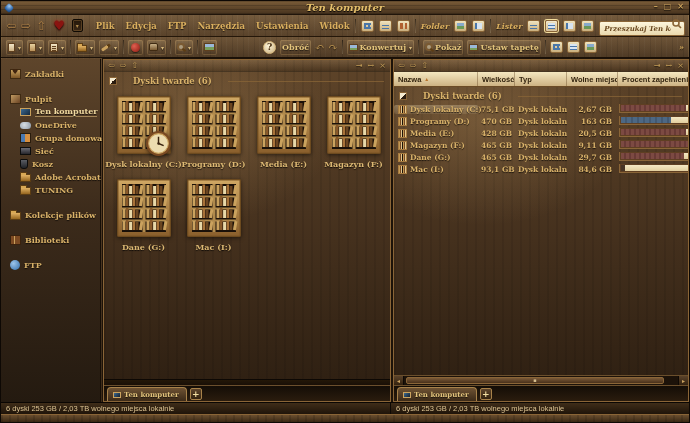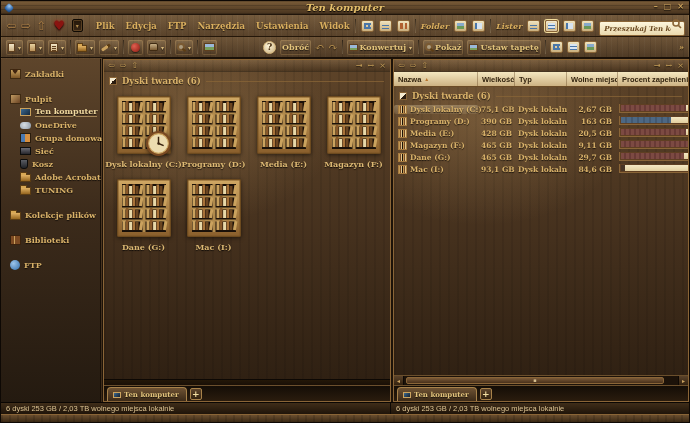--- a/index.html
+++ b/index.html
@@ -115,21 +115,21 @@
       radial-gradient(ellipse 230px 160px at 30% 18%, rgba(200,160,105,.28), transparent 65%),
       repeating-linear-gradient(90deg, rgba(0,0,0,.08) 0 2px, transparent 2px 9px),
       linear-gradient(180deg,#5e4429 0%,#48331f 45%,#2c1e11 100%);}
   .panel.mid{width:288px;flex:none;margin-left:2px;}
   .panel.right{flex:1;margin-left:2px;}
   .ptoolbar{height:12px;flex:none;display:flex;align-items:center;justify-content:space-between;padding:0 4px;
     background:linear-gradient(180deg,rgba(240,210,160,.15),rgba(20,12,4,.25));border-bottom:1px solid rgba(20,12,4,.5);}
   .ptoolbar .cluster{display:flex;gap:5px;align-items:center;}
   .pico{color:#c09a56;font-size:8px;line-height:9px;text-shadow:0 1px 1px rgba(0,0,0,.6);}
   .pbody{flex:1;overflow:hidden;position:relative;}
-  .ghead{display:flex;align-items:center;gap:5px;padding:4px 6px 2px 5px;}
+  .ghead{display:flex;align-items:center;gap:16px;padding:4px 6px 2px 5px;}
   .gico{width:8px;height:8px;border:1px solid #8a6537;background:linear-gradient(135deg,#f5ead0 50%,#2a1c10 50%);flex:none;}
   .gtxt{font:bold 8.5px "DejaVu Serif",serif;color:#d9b26a;text-shadow:0 1px 1px rgba(0,0,0,.7);white-space:nowrap;}
   .gline{flex:1;height:1px;background:#8a6537;opacity:.75;}
   
   .drive-grid{display:flex;flex-wrap:wrap;padding:8px 0 0 5px;}
   .tile{width:69px;margin:0 1px 10px 0;display:flex;flex-direction:column;align-items:center;position:relative;cursor:default;}
   .shelf{width:54px;height:58px;filter:drop-shadow(0 1px 2px rgba(0,0,0,.55));}
   .tile .tlabel{margin-top:5px;font:bold 8px "DejaVu Serif",serif;color:#dcb873;text-shadow:0 1px 1px rgba(0,0,0,.75);white-space:nowrap;}
   .clock{position:absolute;left:36px;top:34px;width:27px;height:27px;filter:drop-shadow(0 1px 2px rgba(0,0,0,.6));}
   
@@ -529,21 +529,21 @@
     <span class="cell num">2,67 GB</span>
     <span class="cell" style="padding:0;">
       <span class="pbar" style="display:inline-block;"><span class="pfill f-red" style="display: block; width: 96%;"></span></span>
     </span>
   </div>
             <div class="trow">
     <span class="namecell">
       <span class="mini-shelf"></span>
       <span class="ntext">Programy (D:)</span>
     </span>
-    <span class="cell num">390 GB</span>
+    <span class="cell num">470 GB</span>
     <span class="cell">Dysk lokalny</span>
     <span class="cell num">163 GB</span>
     <span class="cell" style="padding:0;">
       <span class="pbar" style="display:inline-block;"><span class="pfill f-blue" style="display: block; width: 73%;"></span></span>
     </span>
   </div>
             <div class="trow">
     <span class="namecell">
       <span class="mini-shelf"></span>
       <span class="ntext">Media (E:)</span>

